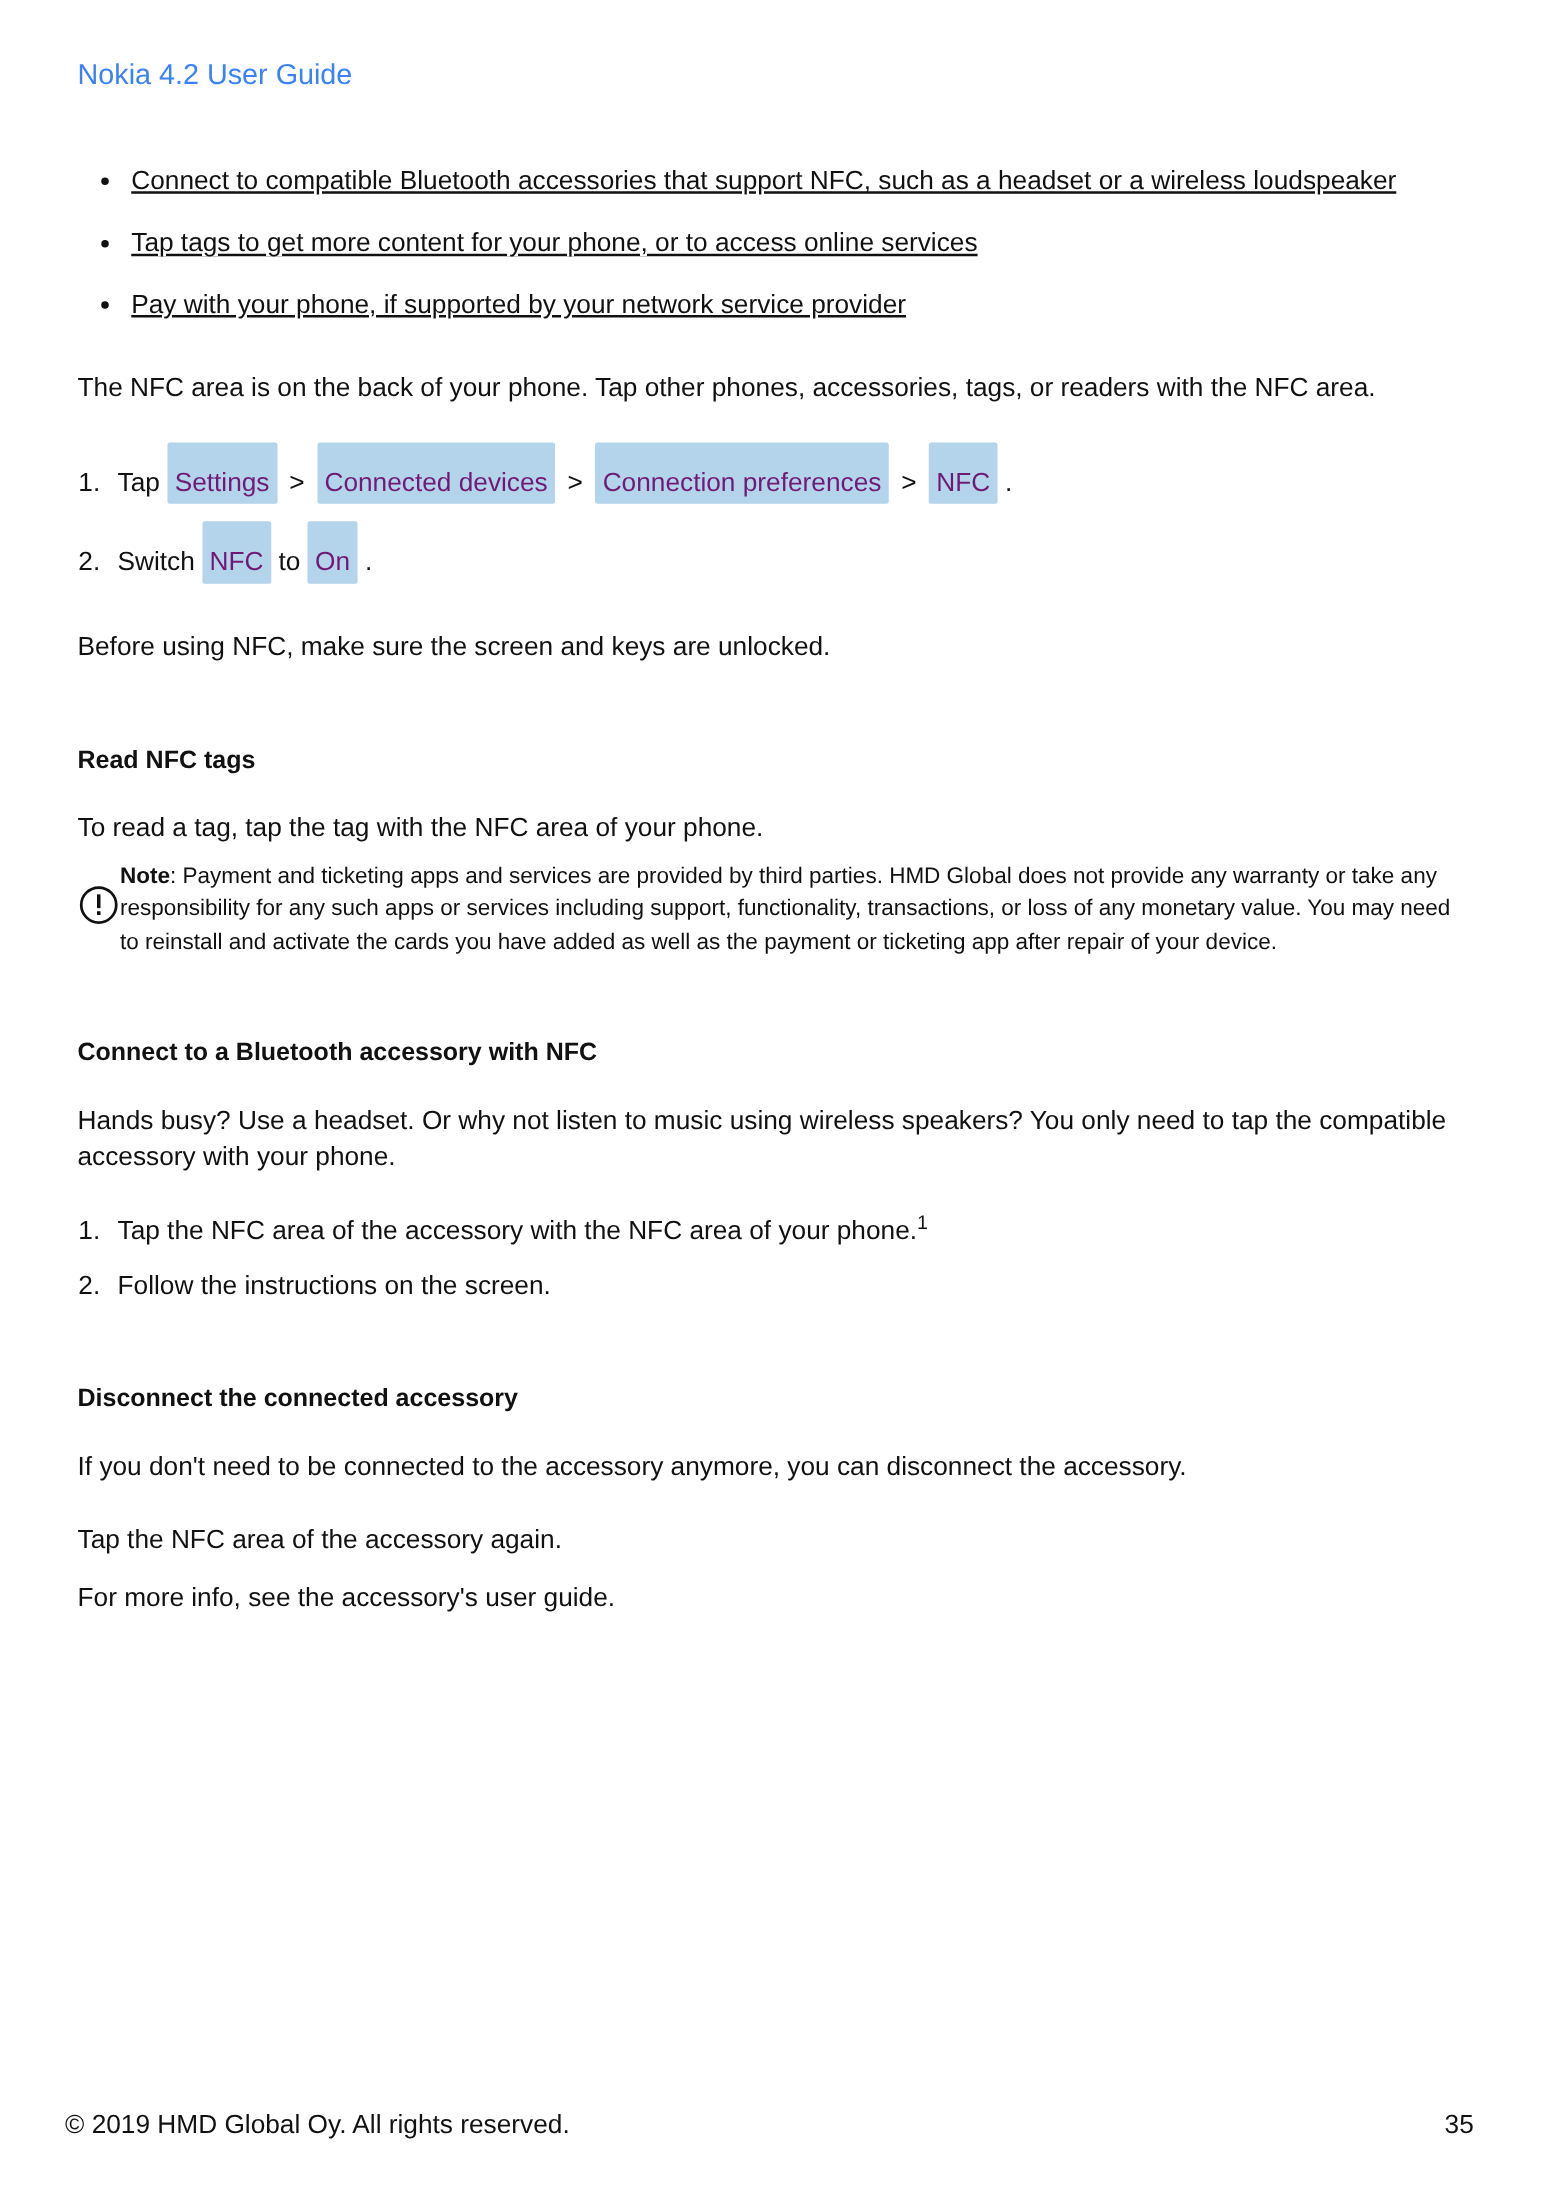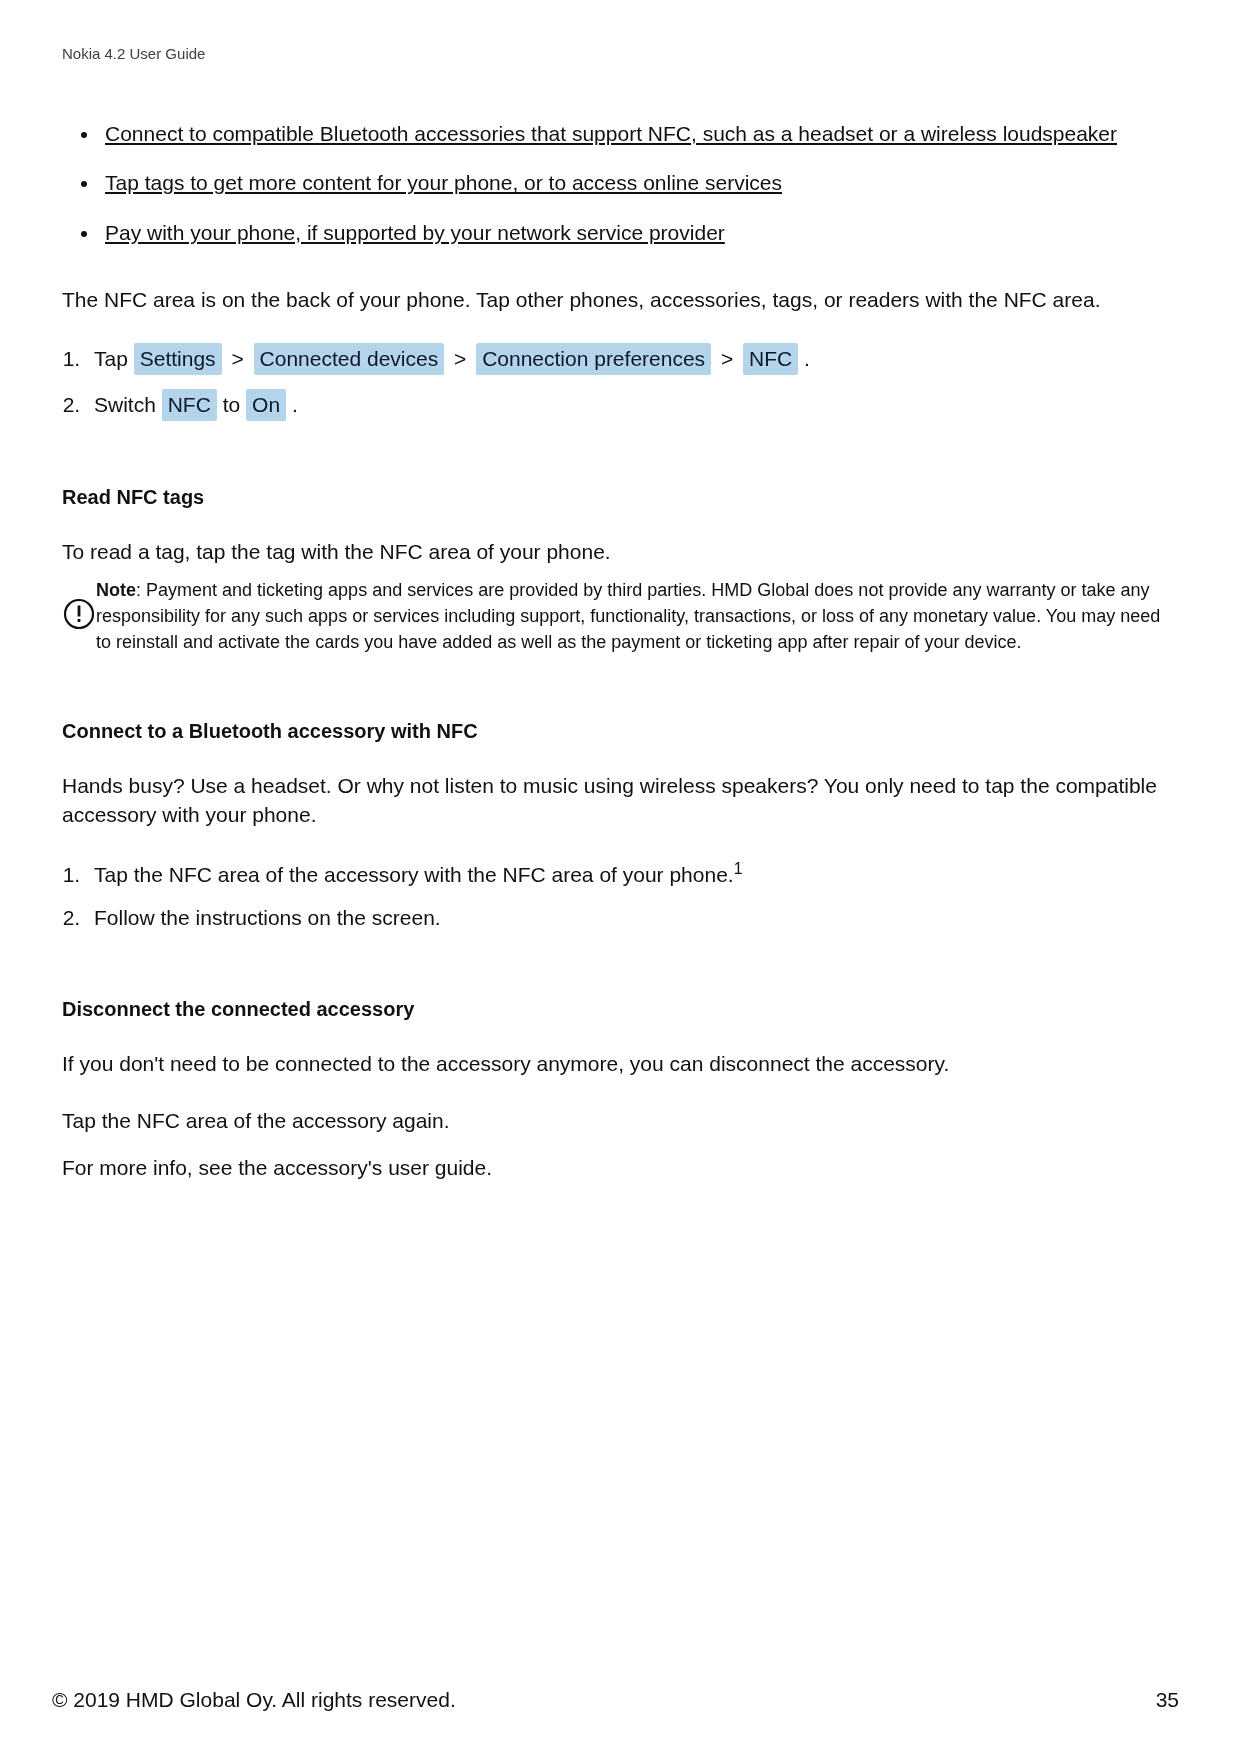--- a/index.html
+++ b/index.html
@@ -13,22 +13,22 @@
     font-size: 21px;
     line-height: 1.4;
   }
   .page {
     padding: 43px 62px 40px 62px;
     box-sizing: border-box;
     position: relative;
     height: 100%;
   }
   .header-title {
-    font-size: 15px;
-    color: #404040;
+    font-size: 23px;
+    color: #3b82f6;
     margin-bottom: 55px;
   }
   ul.bullets {
     margin: 0 0 38px 0;
     padding-left: 38px;
     text-decoration: underline;
   }
   ul.bullets li {
     margin-bottom: 20px;
     padding-left: 5px;
@@ -40,23 +40,23 @@
     margin: 0 0 36px 0;
     padding-left: 24px;
   }
   ol.numbered li {
     margin-bottom: 14px;
     padding-left: 8px;
   }
   .ui-chip {
     background: #b3d4ea;
     border-radius: 2px;
-    padding: 1px 6px 2px 6px;
+    padding: 18px 6px 2px 6px;
     display: inline-block;
-    color: #0f172a;
+    color: #701a75;
   }
   .sep {
     padding: 0 4px;
   }
   .section-title {
     font-weight: 700;
     font-size: 20px;
     margin-top: 62px;
     margin-bottom: 26px;
   }
@@ -124,20 +124,21 @@
     </li>
     <li>
       <span>Switch </span>
       <span class="ui-chip">NFC</span>
       <span> to </span>
       <span class="ui-chip">On</span>
       <span>.</span>
     </li>
   </ol>
 
+  <div class="para">Before using NFC, make sure the screen and keys are unlocked.</div>
 
   <div class="section-title">Read NFC tags</div>
   <div class="para" style="margin-bottom:10px;">To read a tag, tap the tag with the NFC area of your phone.</div>
 
   <div class="note-row">
     <span class="note-icon">
       <svg width="34" height="34" viewBox="0 0 34 34">
         <circle cx="17" cy="17" r="14" fill="none" stroke="#111" stroke-width="2.2"></circle>
         <rect x="15.6" y="8.5" width="2.8" height="11" fill="#111"></rect>
         <rect x="15.6" y="22" width="2.8" height="3" fill="#111"></rect>

